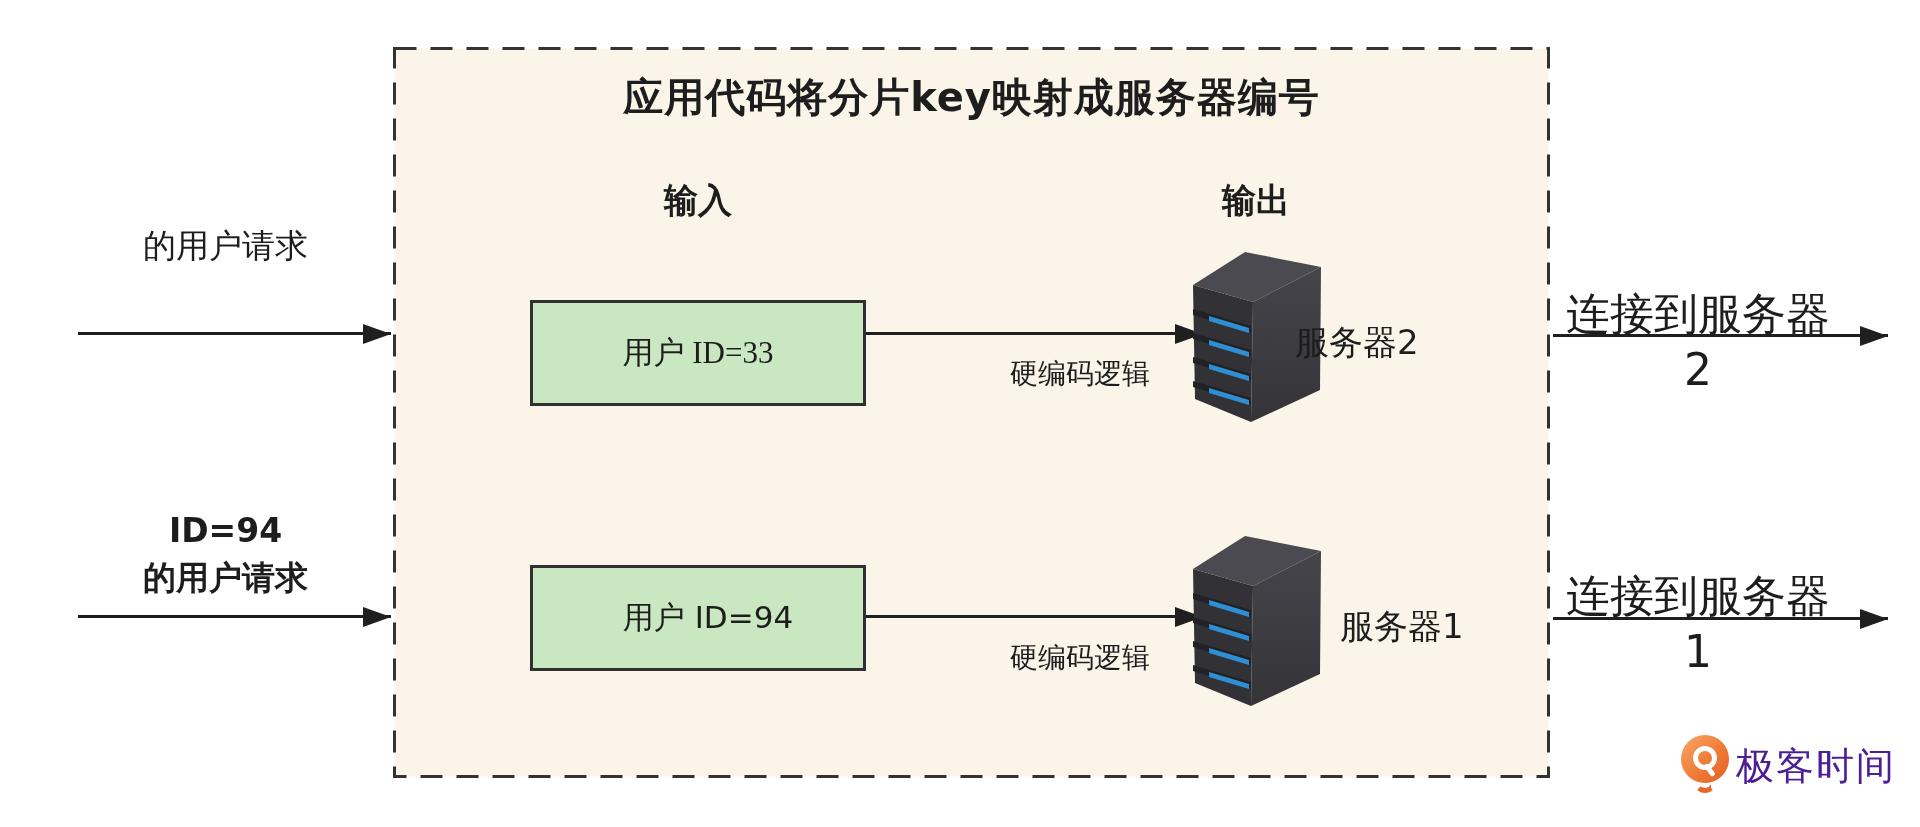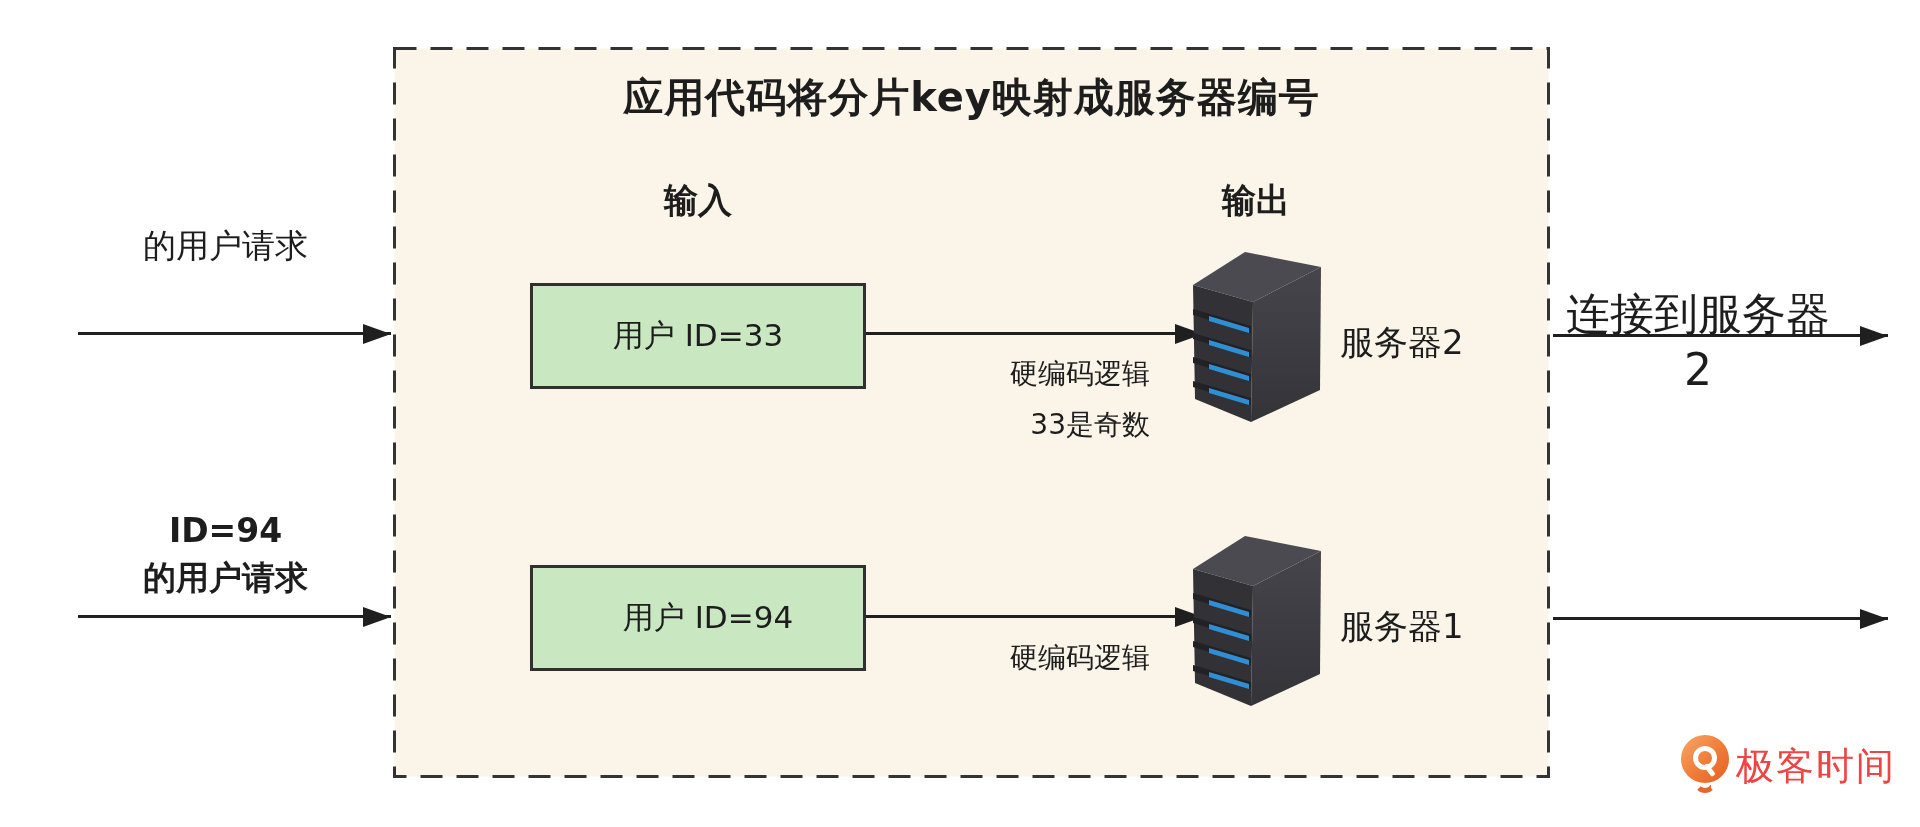--- a/index.html
+++ b/index.html
@@ -44,21 +44,21 @@
   .logo-mark { position:absolute; left:0; top:2px; width:50px; height:60px; }
   .logo-circle { position:absolute; left:0; top:0; width:48px; height:48px; border-radius:50%;
                  background:linear-gradient(135deg,#f8a866 0%,#ef7b38 55%,#e55f25 100%); }
   .logo-ring { position:absolute; left:12px; top:11px; width:24px; height:24px;
                border:5px solid #ffffff; border-radius:50%; }
   .logo-qtail { position:absolute; left:26px; top:28px; width:5px; height:14px;
                 background:#ffffff; transform:rotate(-38deg); border-radius:2px; }
   .logo-tip { position:absolute; left:13px; top:45px; width:22px; height:13px;
               border:5px solid transparent; border-bottom:5px solid #e9662b;
               border-radius:0 0 12px 12px; }
-  .logo-text { position:absolute; left:55px; top:8px; font-size:38px; color:#ef4444;
+  .logo-text { position:absolute; left:55px; top:8px; font-size:38px; color:#4c1d95;
                letter-spacing:2px; white-space:nowrap; }
 </style>
 </head>
 <body>
 
 <div class="canvas">
 
   <svg class="panel-svg" width="1157" height="731">
     <rect x="1.5" y="1.5" width="1154" height="728" fill="#faf5e8" stroke="#333333" stroke-width="3" stroke-dasharray="22 14"></rect>
   </svg>
@@ -66,28 +66,27 @@
   <div class="title">应用代码将分片key映射成服务器编号</div>
 
   <div class="col-header" style="left:540px; top:178px;">输入</div>
   <div class="col-header" style="left:1098px; top:178px;">输出</div>
 
   <div class="req-label" style="left:65px; top:222px;">
     <div>的用户请求</div>
   </div>
   <div class="arrow" style="left:70px; top:332px; width:313px;"></div>
 
-  <div class="input-box" style="top:283px;">
+  <div class="input-box" style="top:300px;font-family:Liberation Serif, serif;">
     <span>用户 ID=33</span>
   </div>
 
   <div class="arrow" style="left:858px; top:332px; width:337px;"></div>
   <div class="logic-label" style="left:882px; top:348px;">
     <div>硬编码逻辑</div>
-    <div>33是奇数</div>
   </div>
 
   <svg class="server-icon" style="left:1185px; top:252px;" viewBox="0 0 132 176">
     <defs>
       <linearGradient id="srvR1" x1="0" y1="0" x2="0" y2="1">
         <stop offset="0" stop-color="#45454b"></stop>
           <stop offset="1" stop-color="#333338"></stop>
       </linearGradient>
     </defs>
     <polygon points="0,33 52,0 128,15 60,50" fill="#4a4a50"></polygon>
@@ -95,21 +94,21 @@
     <polygon points="0,33 60,50 58,170 2,147" fill="#323236"></polygon>
     <polygon points="0,57 58,74 58,81 0,63" fill="#222226"></polygon>
     <polygon points="0,81 58,98 58,105 0,87" fill="#222226"></polygon>
     <polygon points="0,105 58,122 58,129 0,111" fill="#222226"></polygon>
     <polygon points="0,129 58,146 58,153 0,135" fill="#222226"></polygon>
     <polygon points="16,64 56,76 56,81 16,69" fill="#2f8fd4"></polygon>
     <polygon points="16,88 56,100 56,105 16,93" fill="#2f8fd4"></polygon>
     <polygon points="16,112 56,124 56,129 16,117" fill="#2f8fd4"></polygon>
     <polygon points="16,136 56,148 56,153 16,141" fill="#2f8fd4"></polygon>
   </svg>
-  <div class="server-label" style="left:1332px; top:320px;">服务器2</div>
+  <div class="server-label" style="left:1287px; top:320px;">服务器2</div>
 
   <div class="out-label" style="left:1545px; top:285px;">连接到服务器2</div>
   <div class="arrow" style="left:1545px; top:334px; width:335px;"></div>
 
   <div class="req-label" style="left:65px; top:507px;font-weight:bold;">
     <div>ID=94</div>
     <div>的用户请求</div>
   </div>
   <div class="arrow" style="left:70px; top:615px; width:313px;"></div>
 
@@ -136,20 +135,21 @@
     <polygon points="0,81 58,98 58,105 0,87" fill="#222226"></polygon>
     <polygon points="0,105 58,122 58,129 0,111" fill="#222226"></polygon>
     <polygon points="0,129 58,146 58,153 0,135" fill="#222226"></polygon>
     <polygon points="16,64 56,76 56,81 16,69" fill="#2f8fd4"></polygon>
     <polygon points="16,88 56,100 56,105 16,93" fill="#2f8fd4"></polygon>
     <polygon points="16,112 56,124 56,129 16,117" fill="#2f8fd4"></polygon>
     <polygon points="16,136 56,148 56,153 16,141" fill="#2f8fd4"></polygon>
   </svg>
   <div class="server-label" style="left:1332px; top:604px;">服务器1</div>
 
+  <div class="out-label" style="left:1545px; top:567px;">连接到服务器1</div>
   <div class="arrow" style="left:1545px; top:617px; width:335px;"></div>
 
   <div class="logo">
     <div class="logo-mark">
       <div class="logo-circle"></div>
       <div class="logo-ring"></div>
       <div class="logo-qtail"></div>
       <div class="logo-tip"></div>
     </div>
     <div class="logo-text">极客时间</div>

